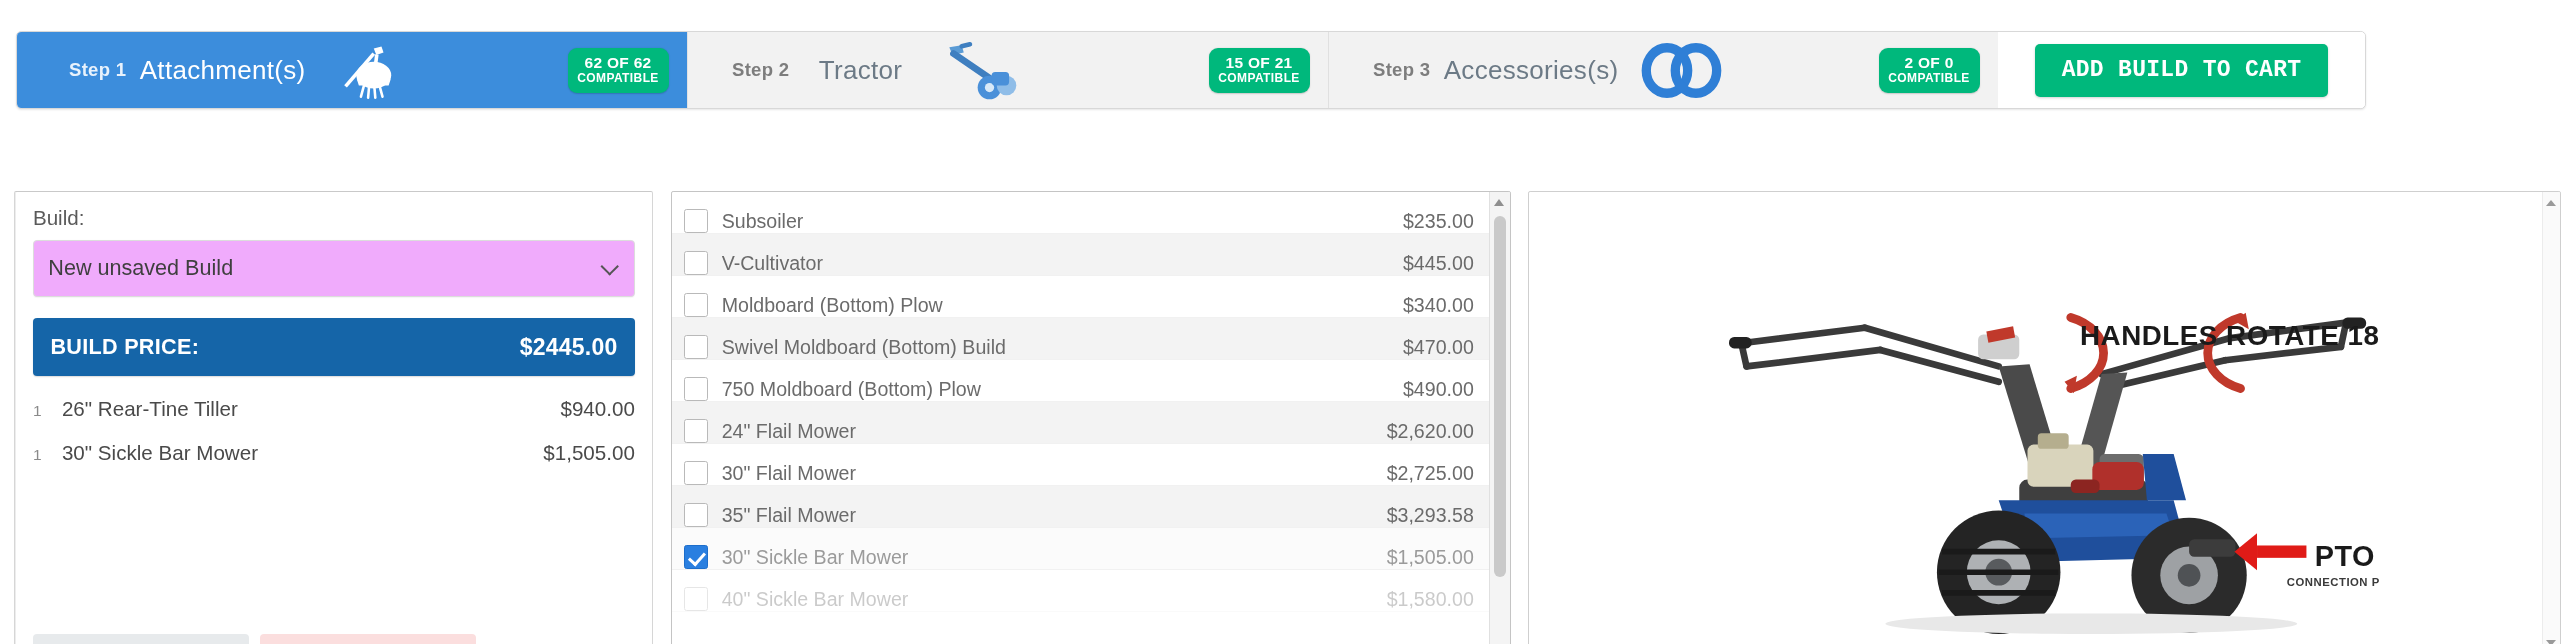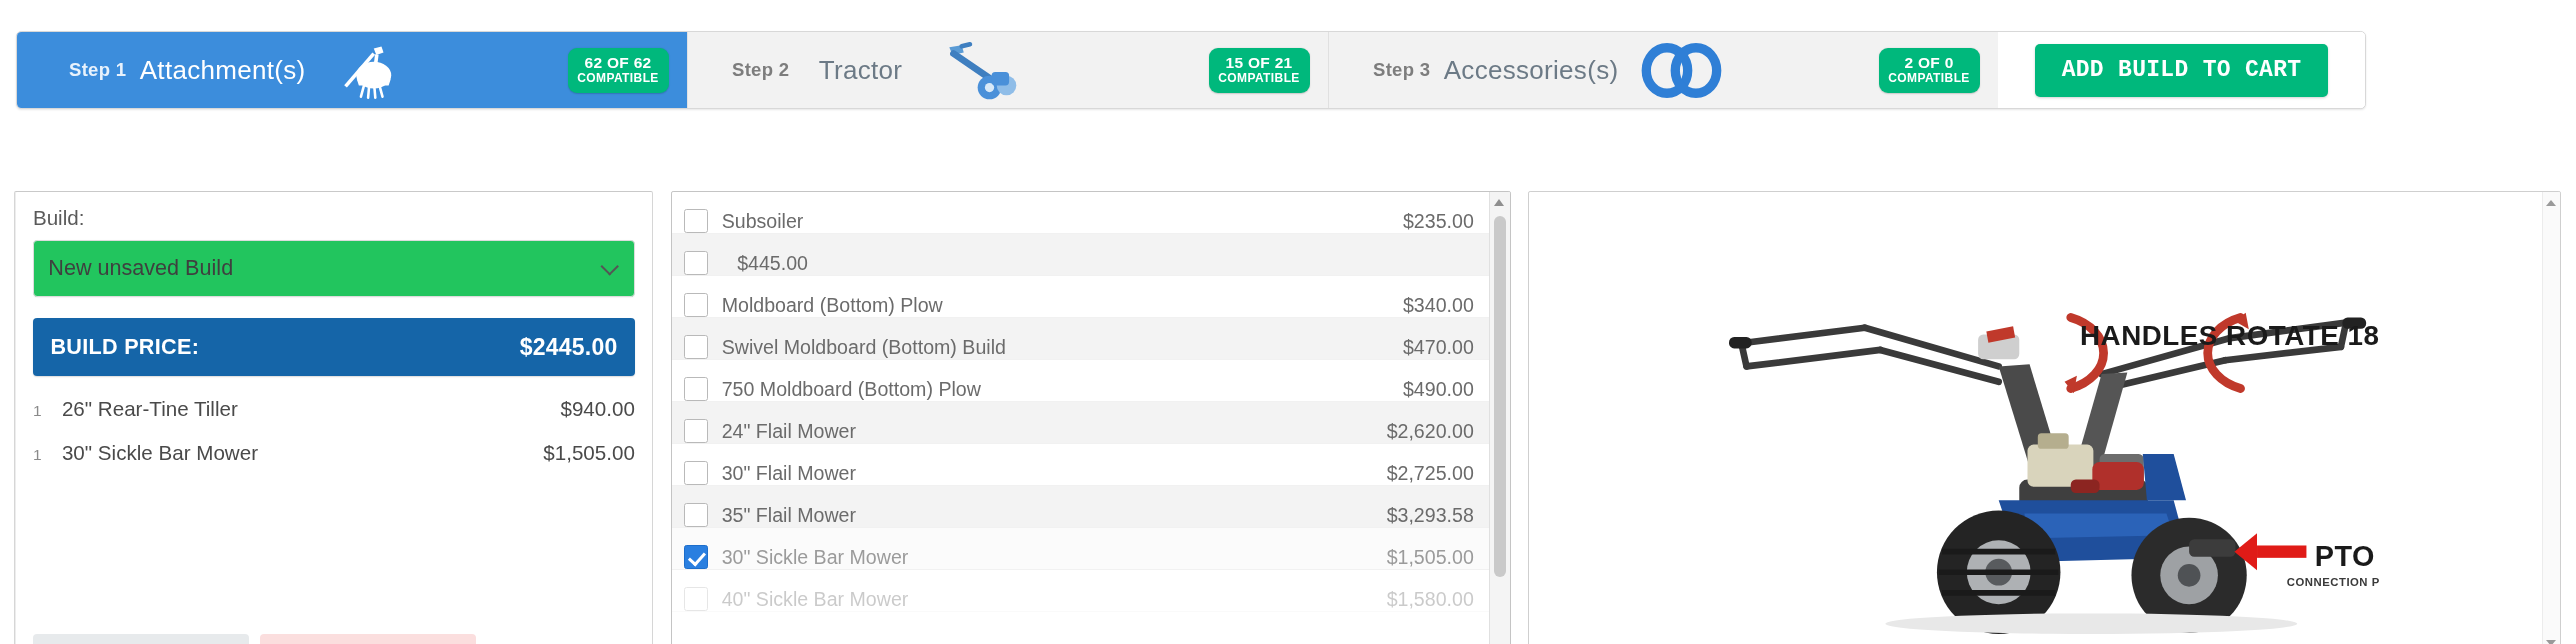--- a/index.html
+++ b/index.html
@@ -169,21 +169,21 @@
     color: #5a5a5a;
     margin-bottom: 9.3px;
   }
 
   .build-select {
     position: relative;
     width: 100%;
     height: 57px;
     border: 1px solid #dcdcdc;
     border-radius: 4.1px;
-    background: #22c55e;
+    background: #f0abfc;
     display: flex;
     align-items: center;
     padding: 0 14.4px;
     cursor: pointer;
     box-shadow: 0 0.5px 1px rgba(0,0,0,0.04);
   }
   .build-select-value {
     font-size: 21.6px;
     color: #3f3f3f;
     white-space: nowrap;
@@ -534,20 +534,21 @@
       <div class="list-scrollport">
 
         <div class="list-row">
           <span class="cb"></span>
           <span class="lr-name">Subsoiler</span>
           <span class="lr-price">$235.00</span>
         </div>
 
         <div class="list-row alt">
           <span class="cb"></span>
+          <span class="lr-name">V-Cultivator</span>
           <span class="lr-price">$445.00</span>
         </div>
 
         <div class="list-row">
           <span class="cb"></span>
           <span class="lr-name">Moldboard (Bottom) Plow</span>
           <span class="lr-price">$340.00</span>
         </div>
 
         <div class="list-row alt">

